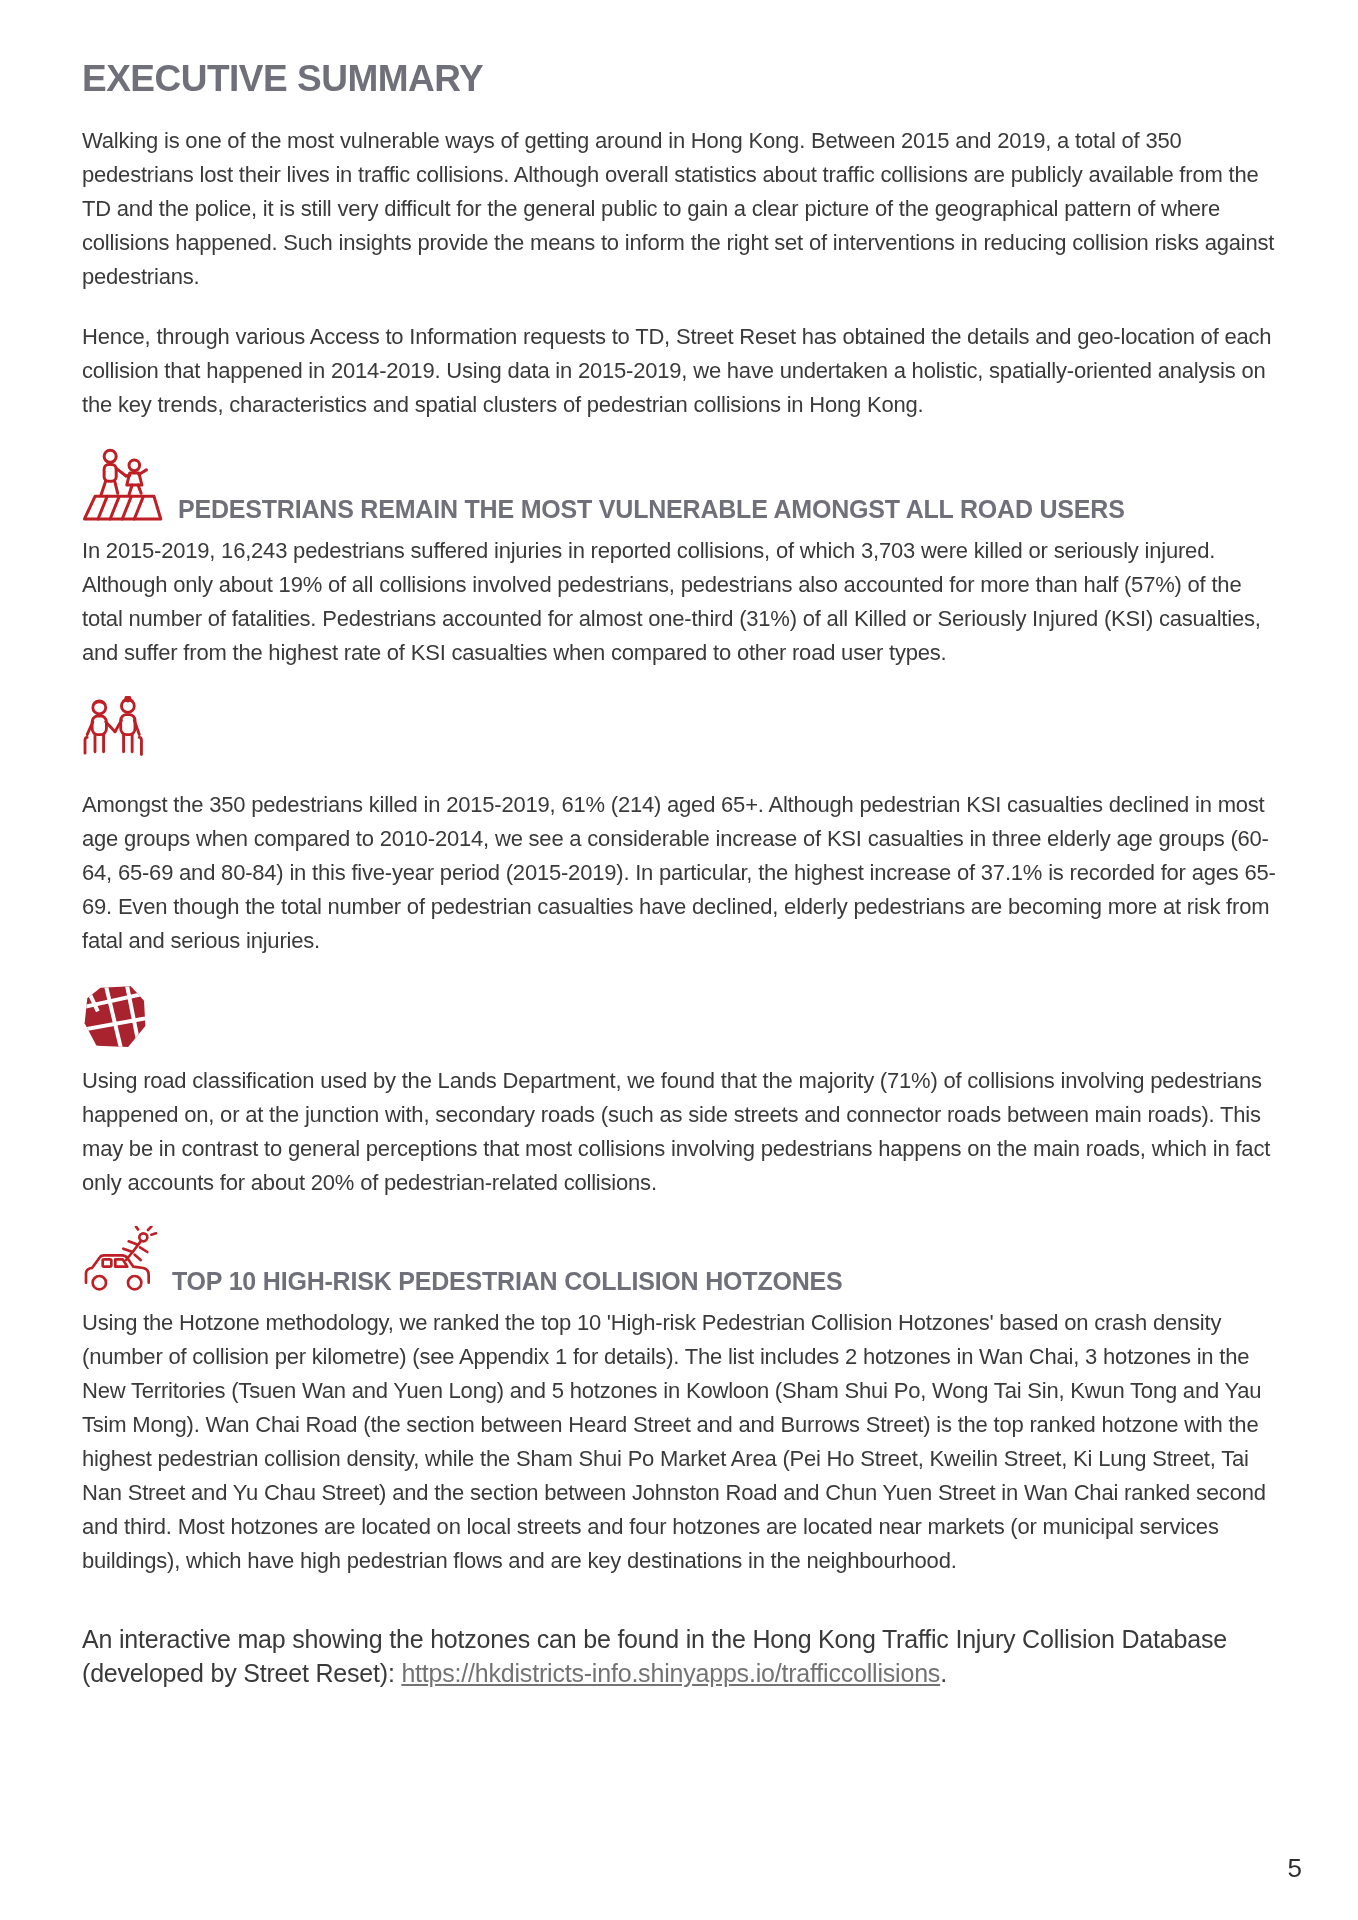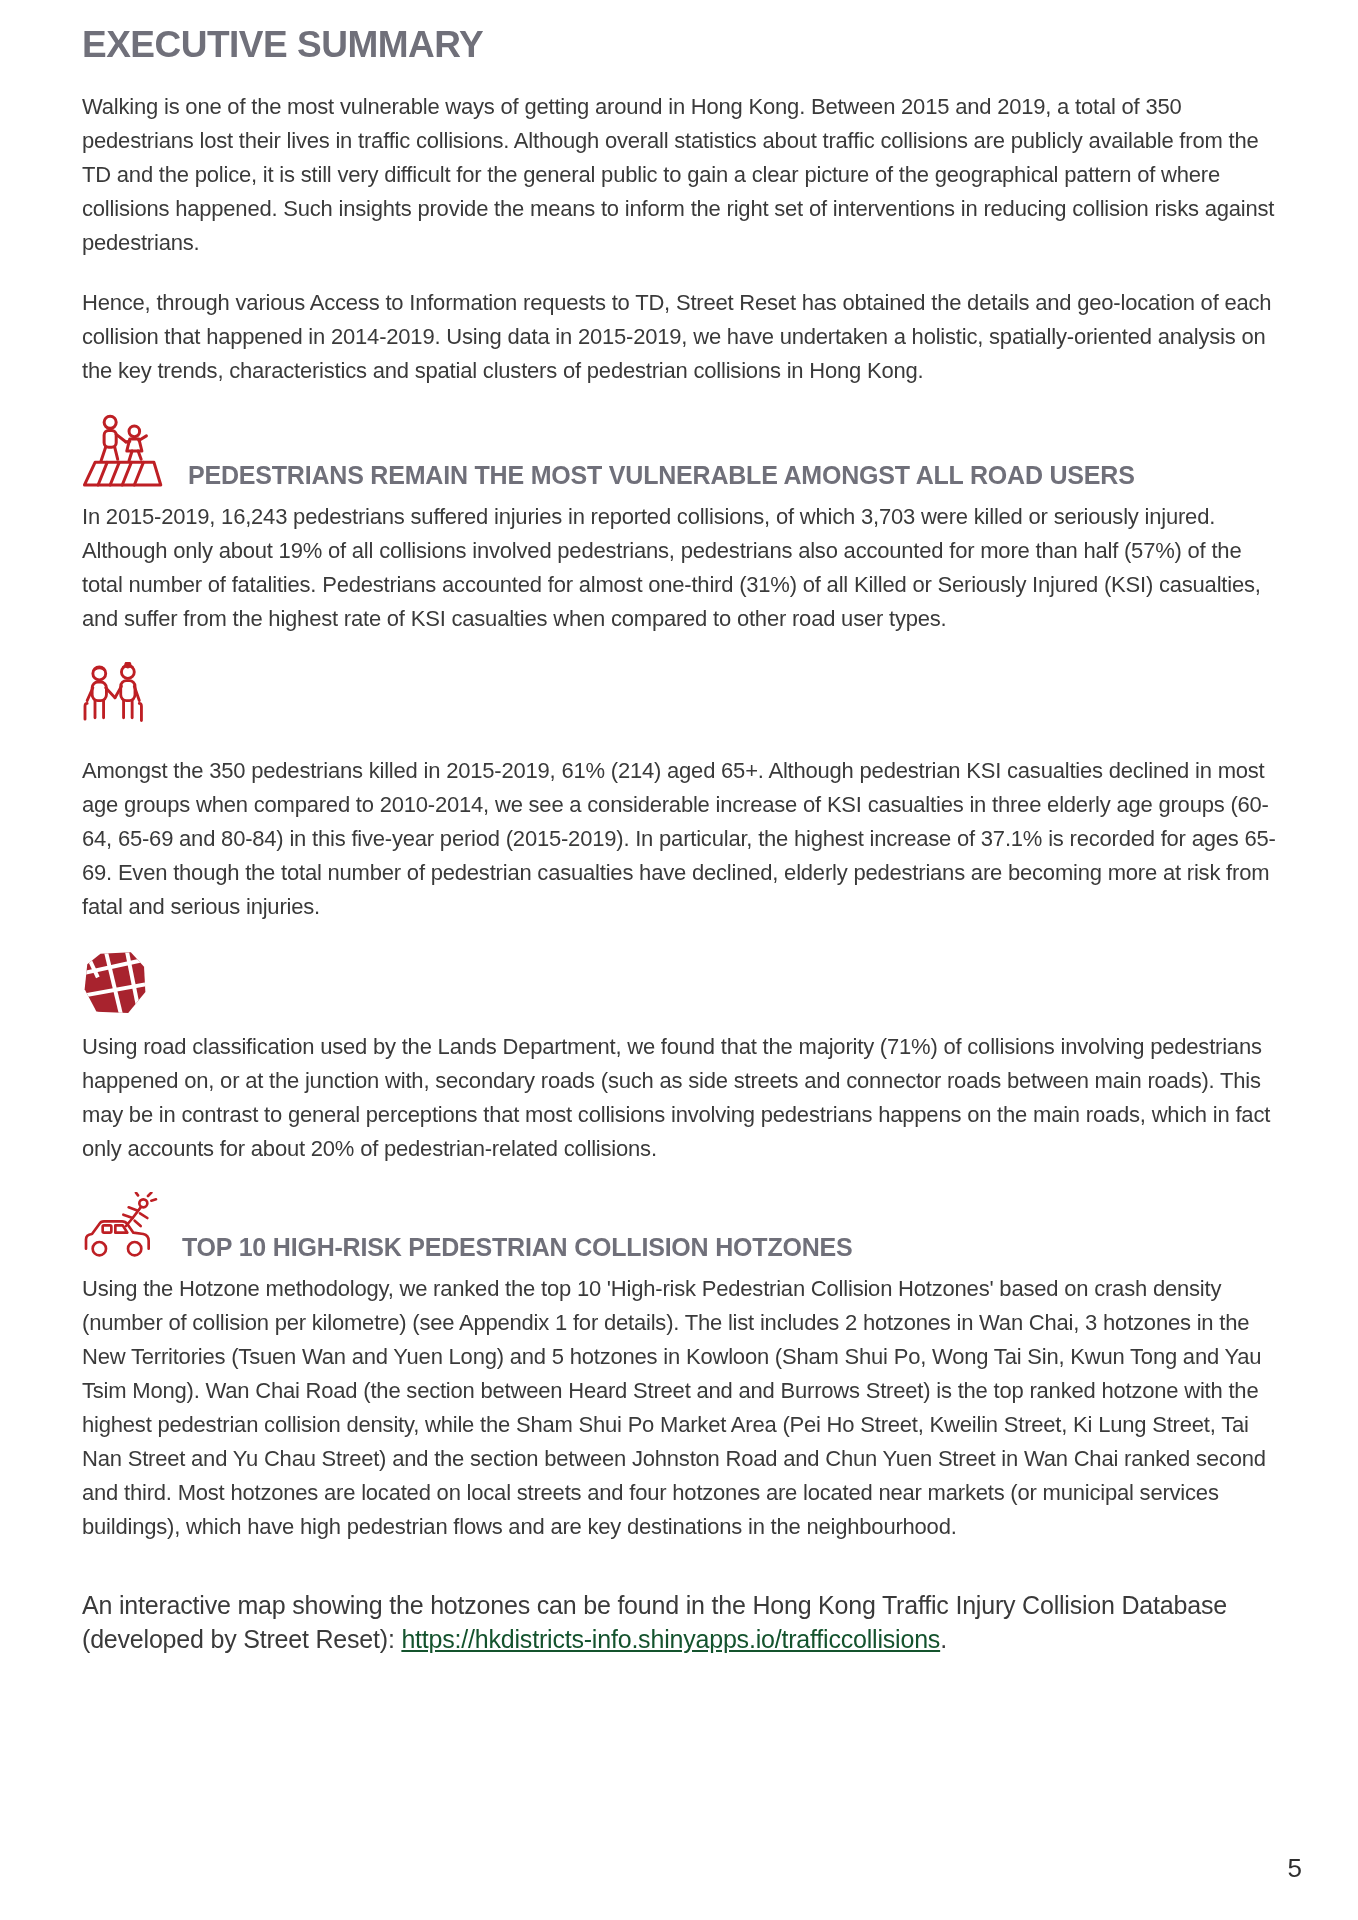--- a/index.html
+++ b/index.html
@@ -5,61 +5,61 @@
   * { margin: 0; padding: 0; box-sizing: border-box; }
   html, body { background: #ffffff; }
   .page {
     position: relative;
     width: 1358px;
     height: 1920px;
     margin: 0 auto;
     background: #ffffff;
     font-family: "Liberation Sans", sans-serif;
     color: #3a3a3a;
-    padding: 24px 82px 0 82px;
+    padding: 58px 82px 0 82px;
     overflow: hidden;
   }
   .doc-title {
     font-size: 37px;
     font-weight: bold;
     color: #70707a;
     letter-spacing: -0.5px;
     margin-bottom: 24px;
   }
   .body-para {
     font-size: 22px;
     line-height: 34px;
     letter-spacing: -0.2px;
     color: #3a3a3a;
     margin-bottom: 26px;
     max-width: 1196px;
   }
   .section-header {
     display: flex;
     align-items: flex-end;
-    gap: 24px;
+    gap: 14px;
     margin: 0 0 8px 0;
   }
   .section-icon { flex: 0 0 auto; display: block; }
   .section-heading {
     font-size: 25px;
     font-weight: bold;
     color: #70707a;
     letter-spacing: -0.2px;
     padding-bottom: 2px;
     white-space: nowrap;
   }
   .footer-para {
     font-size: 25px;
     line-height: 34px;
     letter-spacing: -0.2px;
     margin-top: 44px;
     max-width: 1196px;
   }
-  .db-link { color: #14532d; text-decoration: underline; }
+  .db-link { color: #737373; text-decoration: underline; }
   .page-number {
     position: absolute;
     right: 56px;
     bottom: 36px;
     font-size: 26px;
     color: #2e2e2e;
   }
   .icon-stroke { stroke: #be1f24; fill: none; stroke-width: 4; stroke-linecap: round; stroke-linejoin: round; }
   .icon-fill-red { fill: #a8232e; stroke: none; }
   .road-line { stroke: #ffffff; stroke-width: 6; fill: none; }

